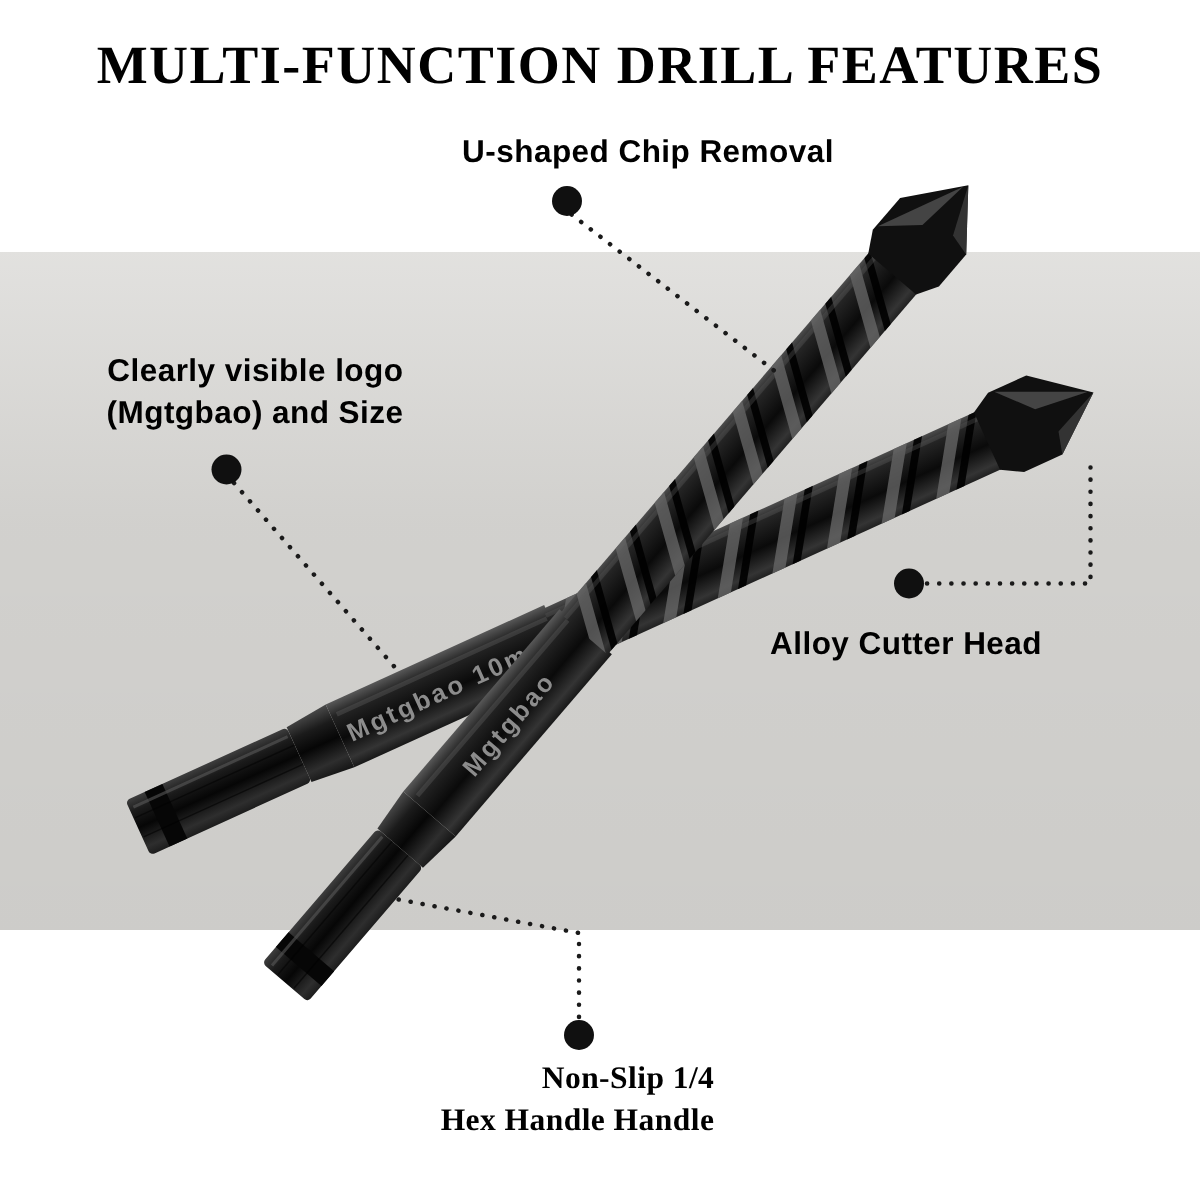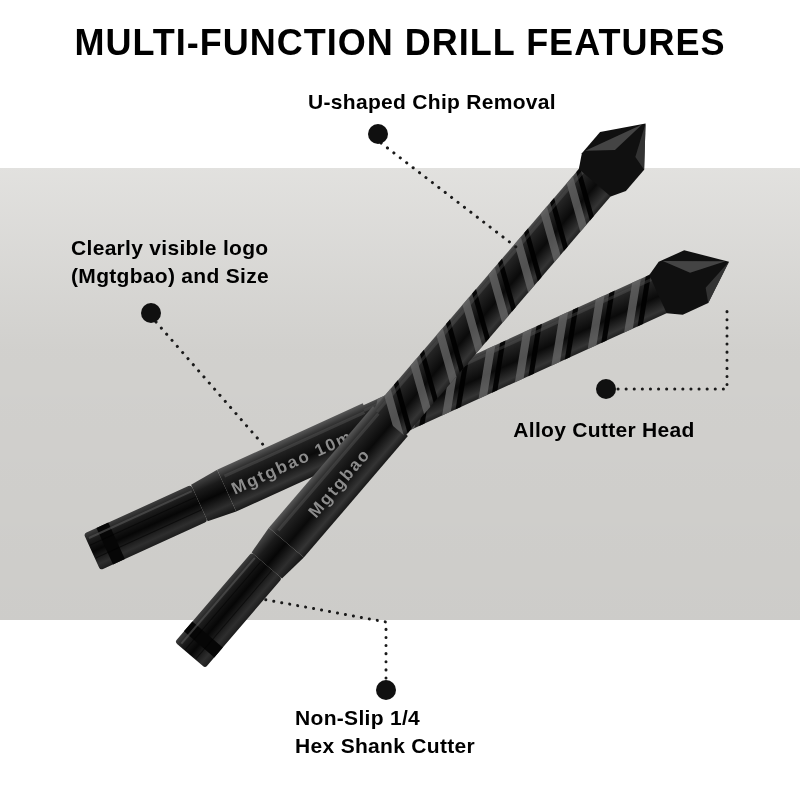--- a/index.html
+++ b/index.html
@@ -13,31 +13,32 @@
   .stage { position:absolute; inset:0; }
   .band {
     position:absolute; left:0; top:168px; width:800px; height:452px;
     background: var(--band, #d8d7d4);
     background-image: linear-gradient(180deg, rgba(255,255,255,.25), rgba(0,0,0,.03) 40%, rgba(0,0,0,.05));
   }
   .title {
     position:absolute; top:22px; left:50%; transform:translateX(-50%);
     font-size:36px; font-weight:bold; letter-spacing:1px; white-space:nowrap;
     color: var(--title_text, #000);
+    font-family: Liberation Serif, serif;
   }
   .label {
     position:absolute; transform:translateX(-50%);
     font-size:21px; font-weight:bold; letter-spacing:.3px;
     color: var(--label_text, #000);
-    text-align:left; line-height:1.35; white-space:nowrap;
+    text-align:right; line-height:1.35; white-space:nowrap;
   }
   .label-chip   { left:432px; top:88px;  }
   .label-logo   { left:170px; top:234px; }
   .label-cutter { left:604px; top:416px; }
-  .label-hex    { left:385px; top:704px; }
+  .label-hex    { left:385px; top:704px;font-family:Liberation Serif, serif; }
   svg.scene { position:absolute; inset:0; }
   .engrave {
     font-family:"Liberation Sans", sans-serif;
     font-size:17px; font-weight:bold; letter-spacing:2px;
     fill: var(--engraving_text, #9a9a9a); opacity:.9;
   }
   .callout-line {
     fill:none; stroke: var(--line, #1a1a1a);
     stroke-width:3; stroke-linecap:round; stroke-dasharray:.1 8;
   }
@@ -139,16 +140,16 @@
     <div>Clearly visible logo</div>
     <div>(Mgtgbao) and Size</div>
   </div>
 
   <div class="label label-cutter">
     <div>Alloy Cutter Head</div>
   </div>
 
   <div class="label label-hex">
     <div>Non-Slip 1/4</div>
-    <div>Hex Shank Cutter</div>
+    <div>Hex Handle Handle</div>
   </div>
 
 </div>
 
 </body></html>

